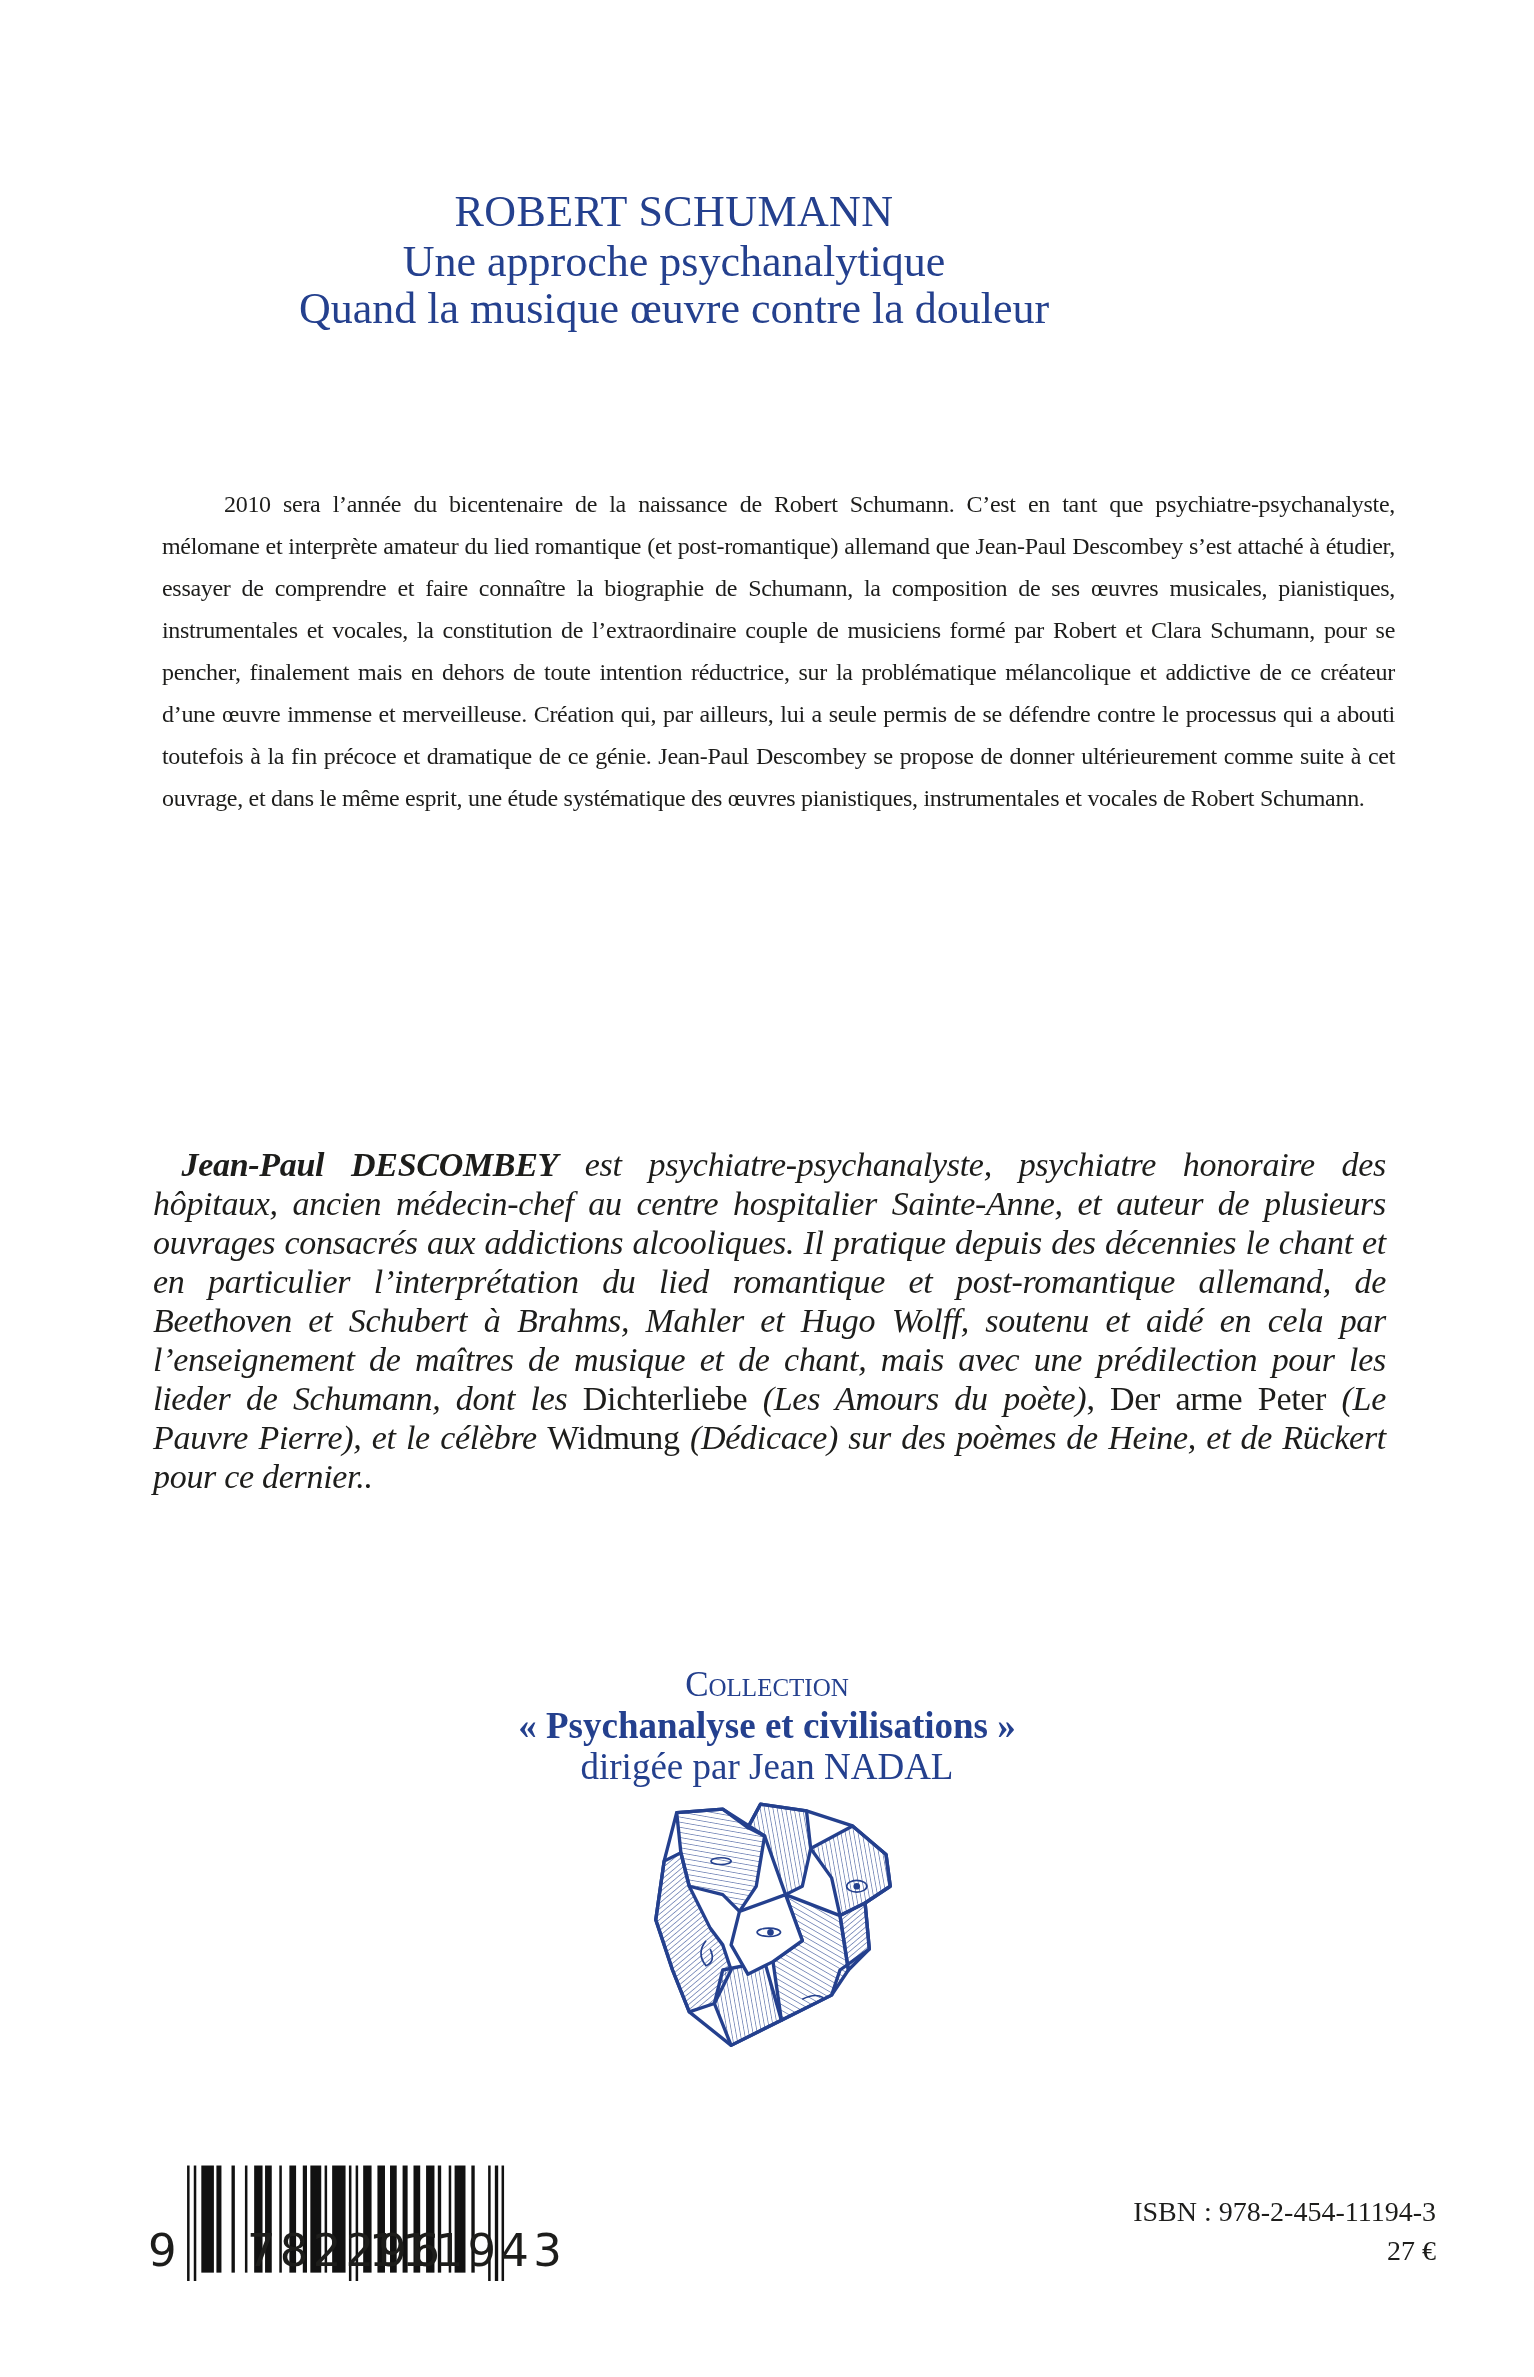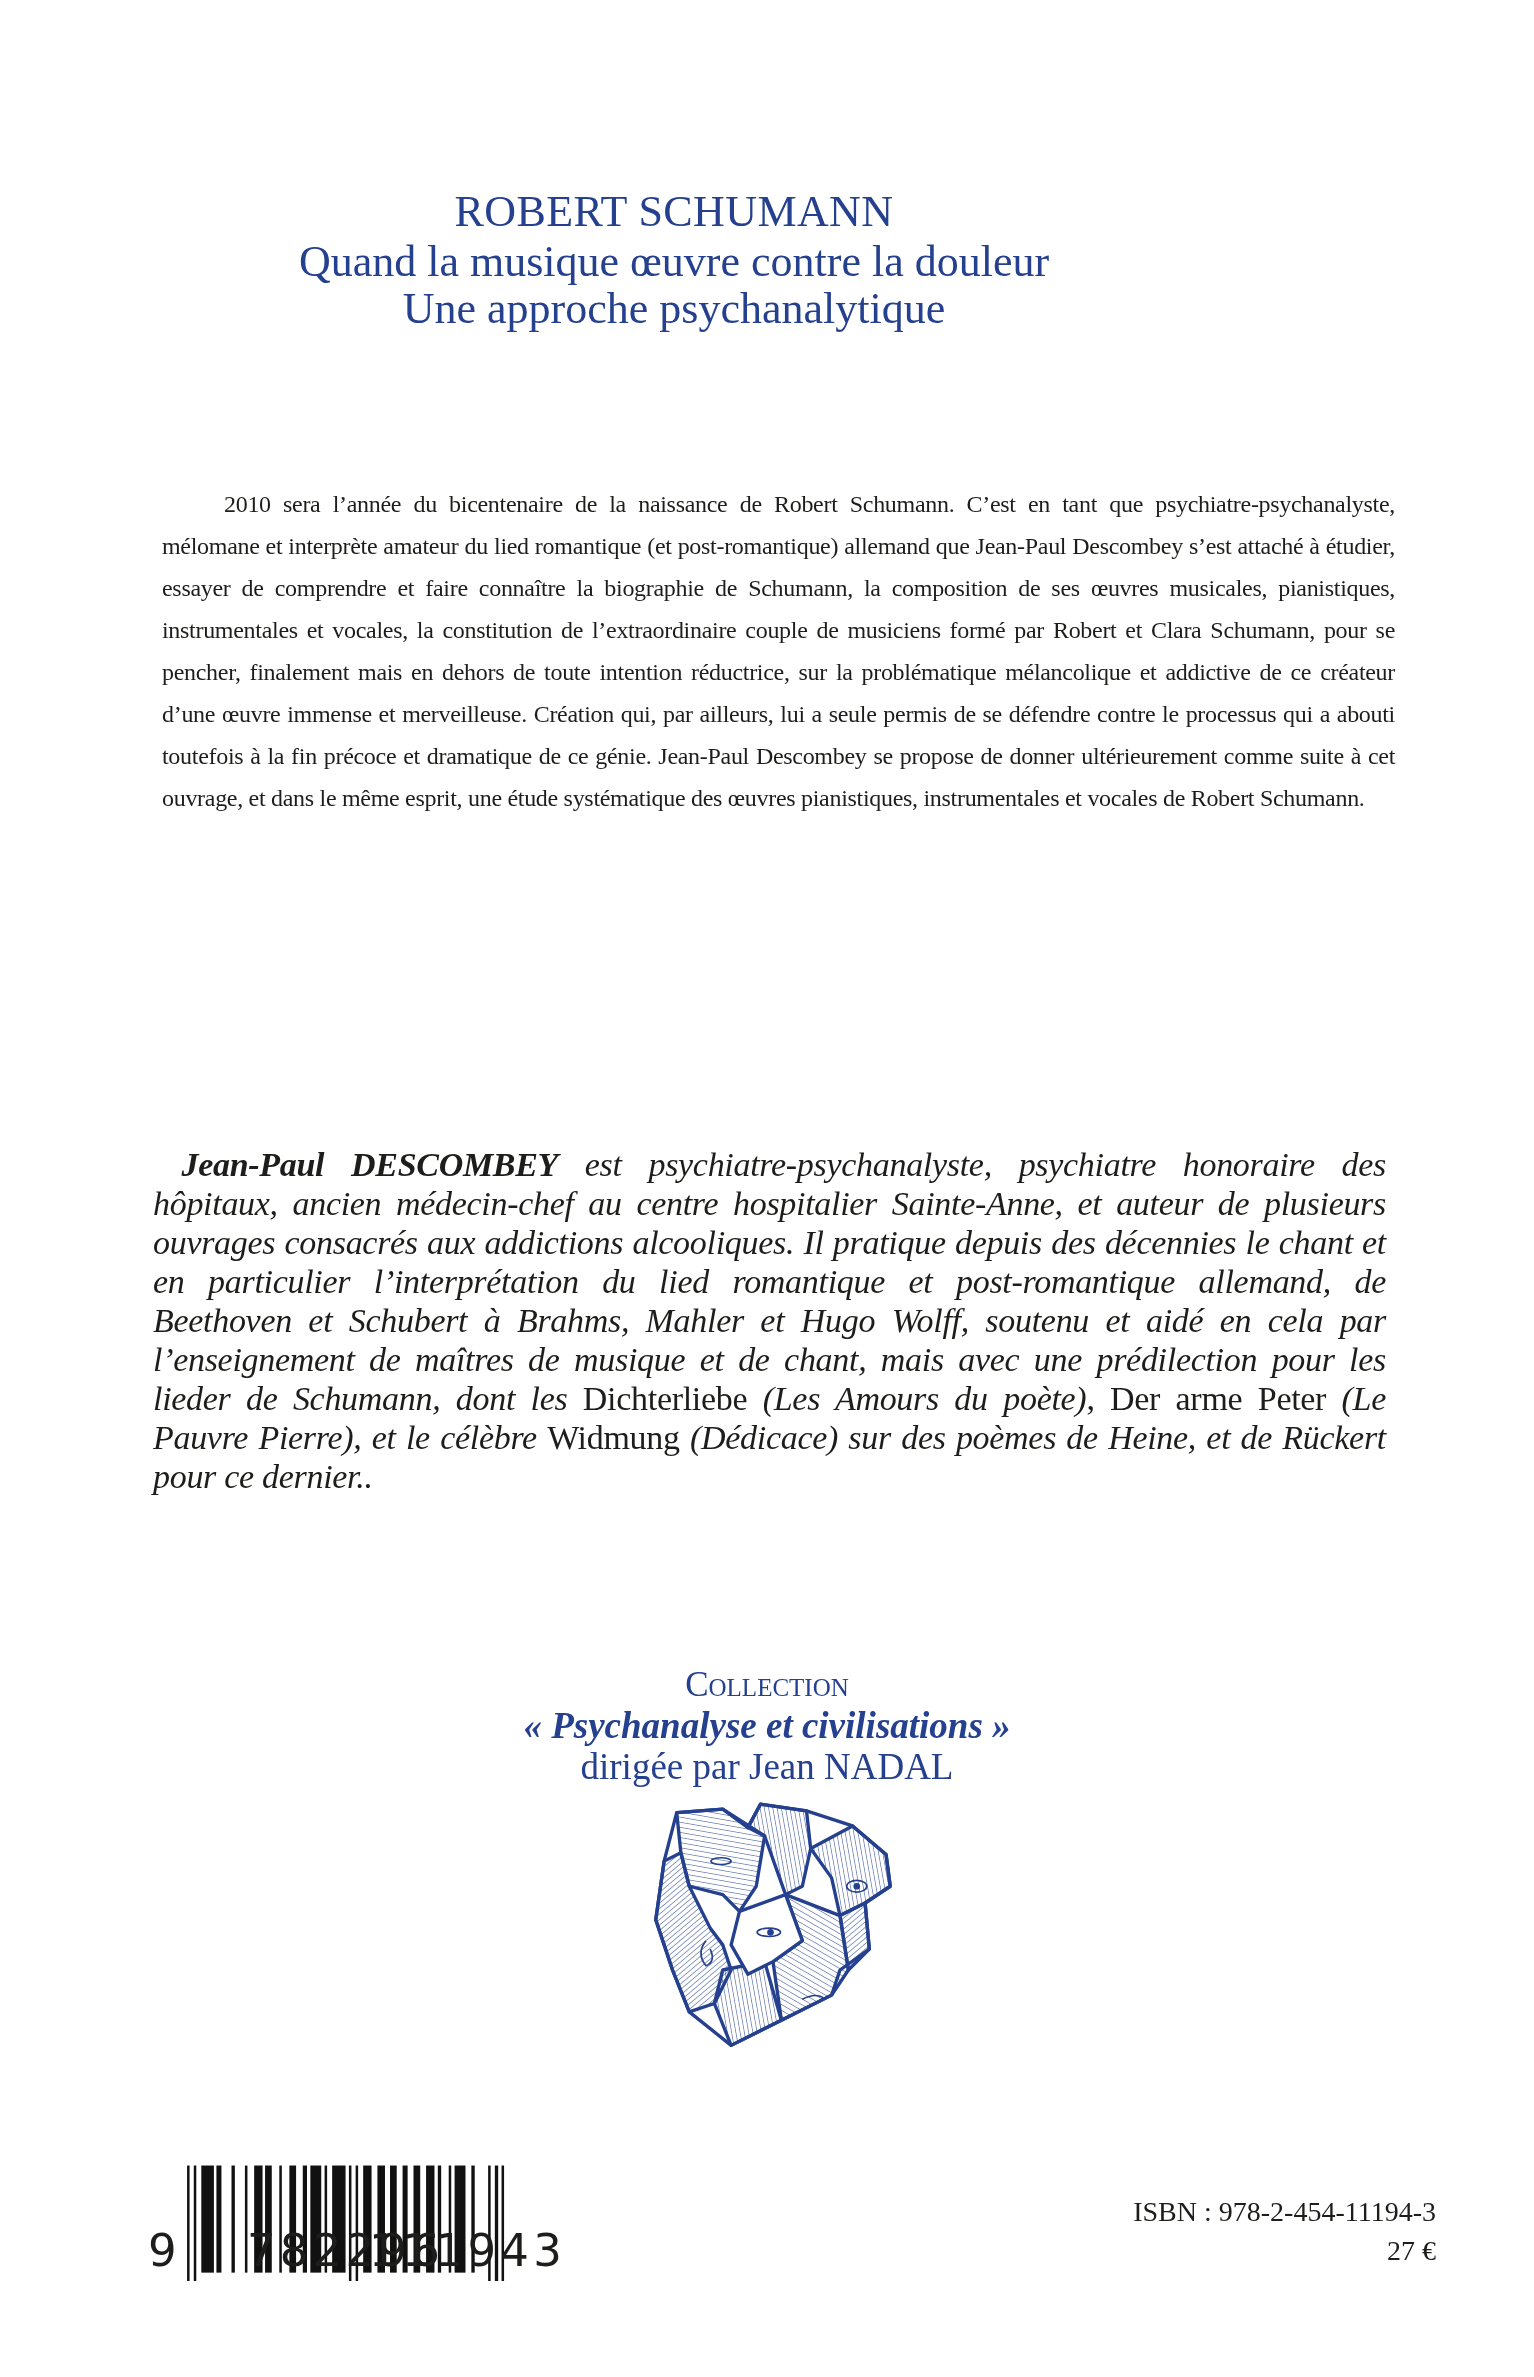--- a/index.html
+++ b/index.html
@@ -12,36 +12,36 @@
   .synopsis { position: absolute; top: 474px; left: 153px; width: 1233px;
               font-size: 24px; line-height: 42px; text-align: justify;
               text-indent: 62px; margin: 9px; letter-spacing: -0.3px; }
   .bio { position: absolute; top: 1145px; left: 153px; width: 1233px;
          font-size: 34px; line-height: 39px; text-align: justify;
          text-indent: 28.5px; margin: 0; font-style: italic; letter-spacing: -0.3px; }
   .bio .author { font-weight: bold; }
   .bio .up { font-style: normal; }
   .collection { position: absolute; top: 1665px; left: 0; width: 1534px; text-align: center; }
   .coll-label { font-size: 35px; line-height: 40px; font-variant: small-caps; }
-  .coll-name { font-size: 37px; line-height: 42px; font-weight: bold; font-style: italic; }
+  .coll-name { font-size: 37px; line-height: 42px; font-weight: bold; }
   .coll-dir { font-size: 37px; line-height: 39px; }
   .logo { position: absolute; left: 639px; top: 1794px; width: 268px; height: 285px; }
   .barcode { position: absolute; left: 151px; top: 2122px; width: 369px; height: 159px; }
   .barcode-digits { position: absolute; top: 2227px; font-family: "DejaVu Sans", sans-serif;
                     font-size: 45px; line-height: 47px; color: #1d1d1b; letter-spacing: 4.2px; }
   .isbn { position: absolute; right: 98px; top: 2195px; font-size: 28px; line-height: 34px; text-align: right; }
   .price { position: absolute; right: 98px; top: 2234px; font-size: 28px; line-height: 34px; text-align: right; }
 </style>
 </head>
 <body>
 
 <div class="title-block blue">
   <div class="title-main">ROBERT SCHUMANN</div>
+  <div class="title-sub">Une approche psychanalytique</div>
   <div class="title-sub">Quand la musique œuvre contre la douleur</div>
-  <div class="title-sub">Une approche psychanalytique</div>
 </div>
 
 <p class="synopsis">2010 sera l’année du bicentenaire de la naissance de Robert Schumann. C’est en tant que psychiatre-psychanalyste, mélomane et interprète amateur du lied romantique (et post-romantique) allemand que Jean-Paul Descombey s’est attaché à étudier, essayer de comprendre et faire connaître la biographie de Schumann, la composition de ses œuvres musicales, pianistiques, instrumentales et vocales, la constitution de l’extraordinaire couple de musiciens formé par Robert et Clara Schumann, pour se pencher, finalement mais en dehors de toute intention réductrice, sur la problématique mélancolique et addictive de ce créateur d’une œuvre immense et merveilleuse. Création qui, par ailleurs, lui a seule permis de se défendre contre le processus qui a abouti toutefois à la fin précoce et dramatique de ce génie. Jean-Paul Descombey se propose de donner ultérieurement comme suite à cet ouvrage, et dans le même esprit, une étude systématique des œuvres pianistiques, instrumentales et vocales de Robert Schumann.</p>
 
 <p class="bio"><span class="author">Jean-Paul DESCOMBEY</span><span> est psychiatre-psychanalyste, psychiatre honoraire des hôpitaux, ancien médecin-chef au centre hospitalier Sainte-Anne, et auteur de plusieurs ouvrages consacrés aux addictions alcooliques. Il pratique depuis des décennies le chant et en particulier l’interprétation du lied romantique et post-romantique allemand, de Beethoven et Schubert à Brahms, Mahler et Hugo Wolff, soutenu et aidé en cela par l’enseignement de maîtres de musique et de chant, mais avec une prédilection pour les lieder de Schumann, dont les </span><span class="up">Dichterliebe</span><span> (Les Amours du poète)</span><span class="up">, </span><span class="up">Der arme Peter</span><span> (Le Pauvre Pierre), et le célèbre </span><span class="up">Widmung</span><span> (Dédicace) sur des poèmes de Heine, et de Rückert pour ce dernier..</span></p>
 
 <div class="collection blue">
   <div class="coll-label">Collection</div>
   <div class="coll-name">« Psychanalyse et civilisations »</div>
   <div class="coll-dir">dirigée par Jean NADAL</div>

